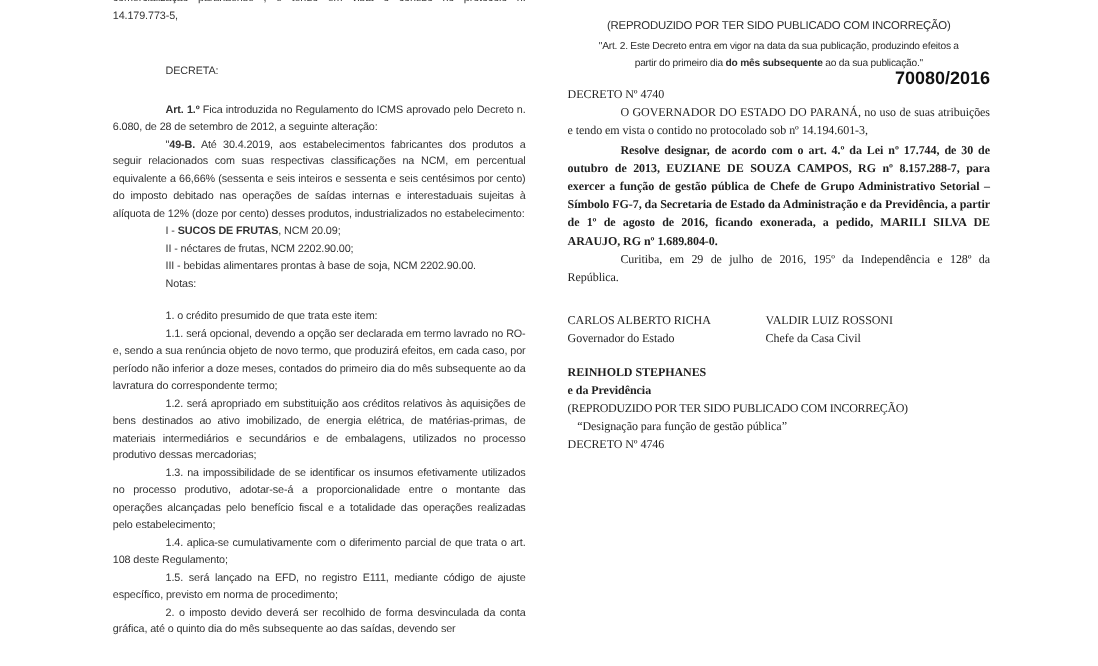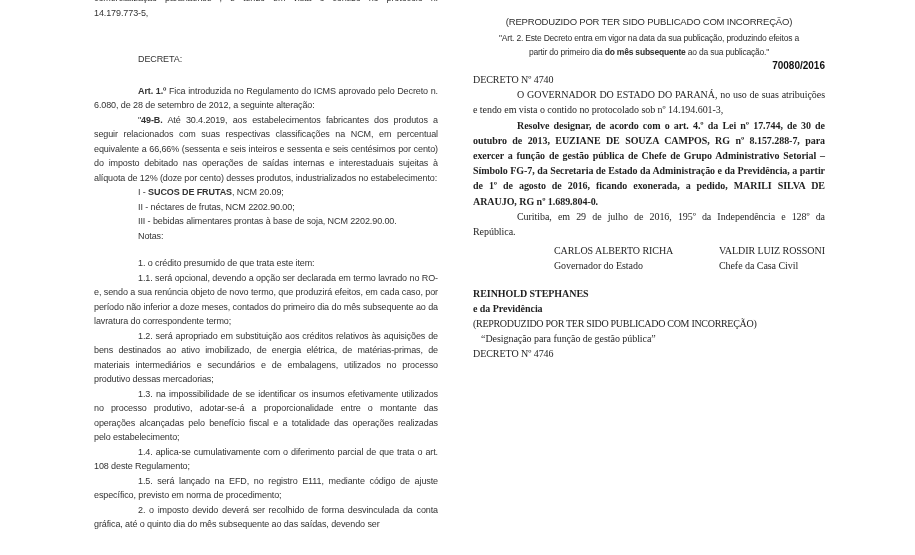--- a/index.html
+++ b/index.html
@@ -49,28 +49,28 @@
   .c1-quote {
     margin-top: 4px; text-align: center;
     font-family: "Liberation Sans", sans-serif;
     font-size: 8.5px; line-height: 13.5px; letter-spacing: -0.2px;
     color: #2e2e2e;
   }
   .c1-quote .qline { display: block; white-space: nowrap; }
   .stamp {
     margin-top: 3px; text-align: right;
     font-family: "Liberation Sans", sans-serif;
-    font-weight: bold; font-size: 10px; line-height: 13px;
+    font-weight: bold; font-size: 15px; line-height: 13px;
     color: #111111;
   }
   .decree-title { margin-top: 26px; margin-left: 42px; }
   .d40-p1 { margin-top: 13px; text-indent: 44px; }
   .d40-p2 { margin-top: 12px; text-indent: 44px; font-weight: bold; }
   .d40-p3 { text-indent: 44px; }
-  .sig-row { margin-top: 4px; display: flex; justify-content: flex-end; }
+  .sig-row { margin-top: 21px; display: flex; }
   .sig-block { width: 165px; }
   .sig-block.second { width: auto; }
   .sig-line { display: block; }
   .reinhold { margin-top: 12px; font-weight: bold; }
   .c2-header {
     margin-top: 7px; white-space: nowrap;
     font-family: "Liberation Serif", serif;
     font-size: 10px; line-height: 15.2px; letter-spacing: -0.3px;
   }
   .c2-quote { padding-left: 8px; }

